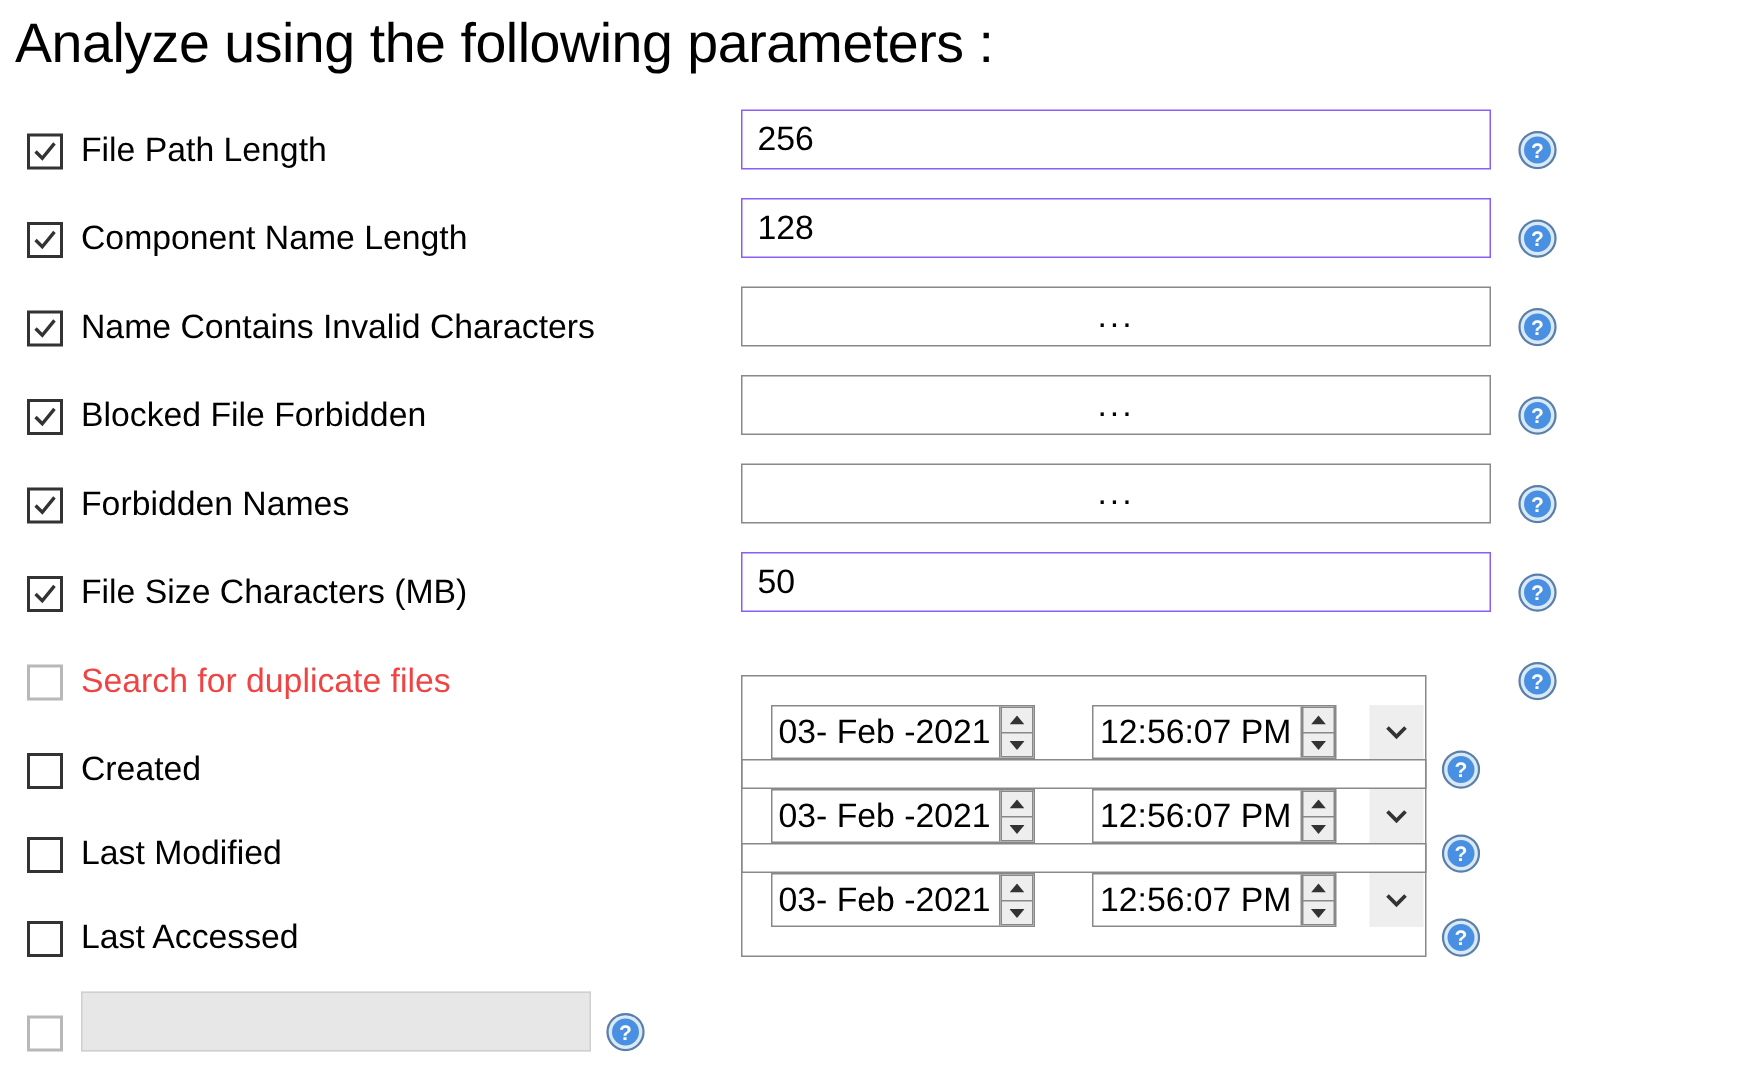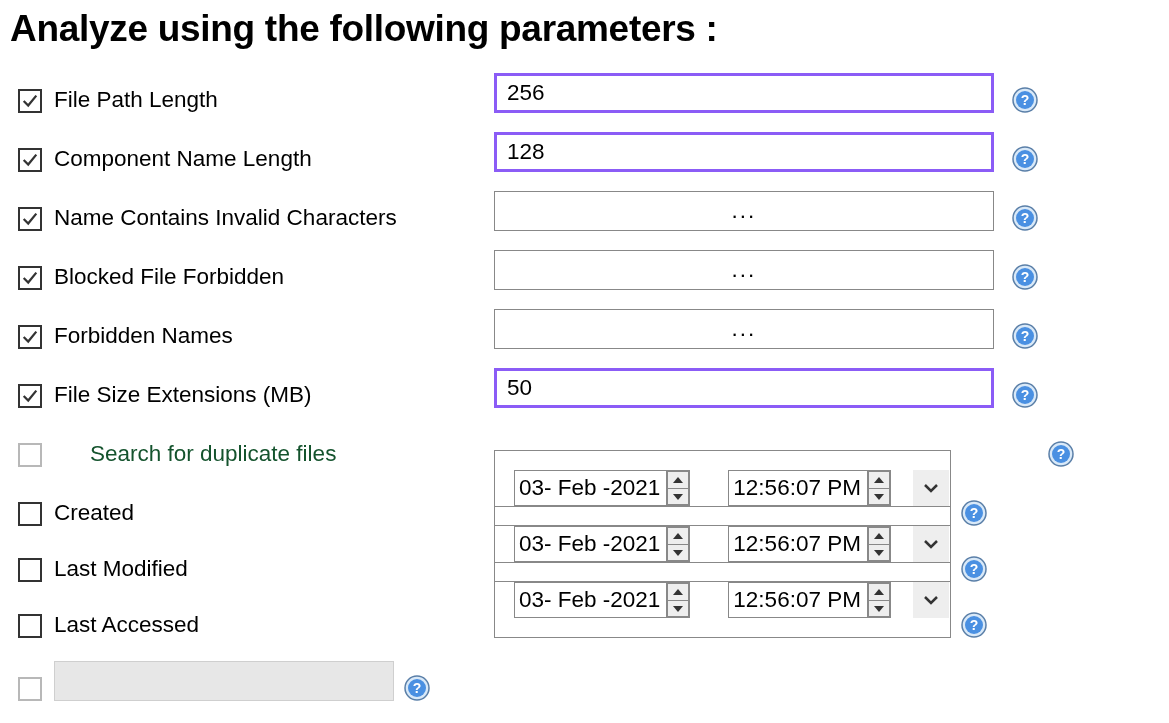--- a/index.html
+++ b/index.html
@@ -7,21 +7,21 @@
     margin: 0;
     padding: 8px 0 0 8px;
     font-family: "Segoe UI", Arial, sans-serif;
     font-size: 22.5px;
     color: #000;
     background: #fff;
     width: 1169px;
   }
   .heading {
     font-size: 37px;
-    font-weight: 700;
+    font-weight: 400;
     margin: 0 0 18px 2px;
     letter-spacing: -0.3px;
   }
   .row {
     display: flex;
     align-items: flex-end;
     height: 45px;
     margin-bottom: 14px;
   }
   .row.tight { margin-bottom: 11px; }
@@ -41,26 +41,26 @@
     border-color: #b8b8b8;
     cursor: default;
   }
   .chk svg { width: 18px; height: 18px; }
   .lbl {
     flex: 0 0 auto;
     width: 440px;
     white-space: nowrap;
     color: #000;
   }
-  .lbl.disabled { color: #14532d; margin-left: 36px; }
+  .lbl.disabled { color: #ef4444; }
   .lbl.narrow { width: 206px; }
   .txt {
     width: 500px;
     height: 40px;
-    border: 3px solid #8b5cf6;
+    border: 1px solid #8b5cf6;
     background: #fff;
     font: inherit;
     padding: 4px 10px;
     outline: none;
   }
   .ellipsis-btn {
     width: 500px;
     height: 40px;
     border: 1px solid #888;
     background: #fff;
@@ -227,21 +227,21 @@
       </svg>
   </span>
 </div>
 
 <div class="row">
   <span class="chk">
     <svg viewBox="0 0 20 20">
         <polyline points="3,10 8,15 17,4" fill="none" stroke="#333" stroke-width="2.5"></polyline>
       </svg>
   </span>
-  <span class="lbl">File Size Extensions (MB)</span>
+  <span class="lbl">File Size Characters (MB)</span>
   <input class="txt" value="50" style="">
   <span class="help">
     <svg viewBox="0 0 26 26">
         <circle cx="13" cy="13" r="12" fill="#d9e9f8" stroke="#5a7fa8" stroke-width="1.5"></circle>
         <circle cx="13" cy="13" r="9" fill="#4a90e2"></circle>
         <text x="13" y="18" text-anchor="middle" font-size="14" font-weight="bold" fill="#fff" font-family="Arial">?</text>
       </svg>
   </span>
 </div>
 

